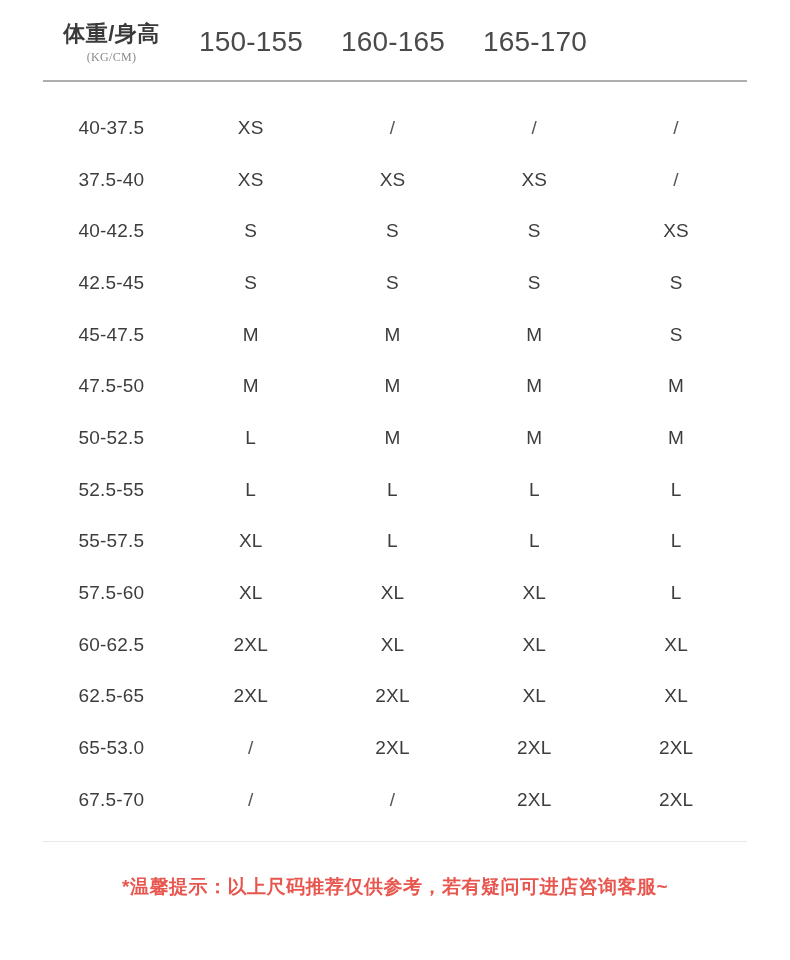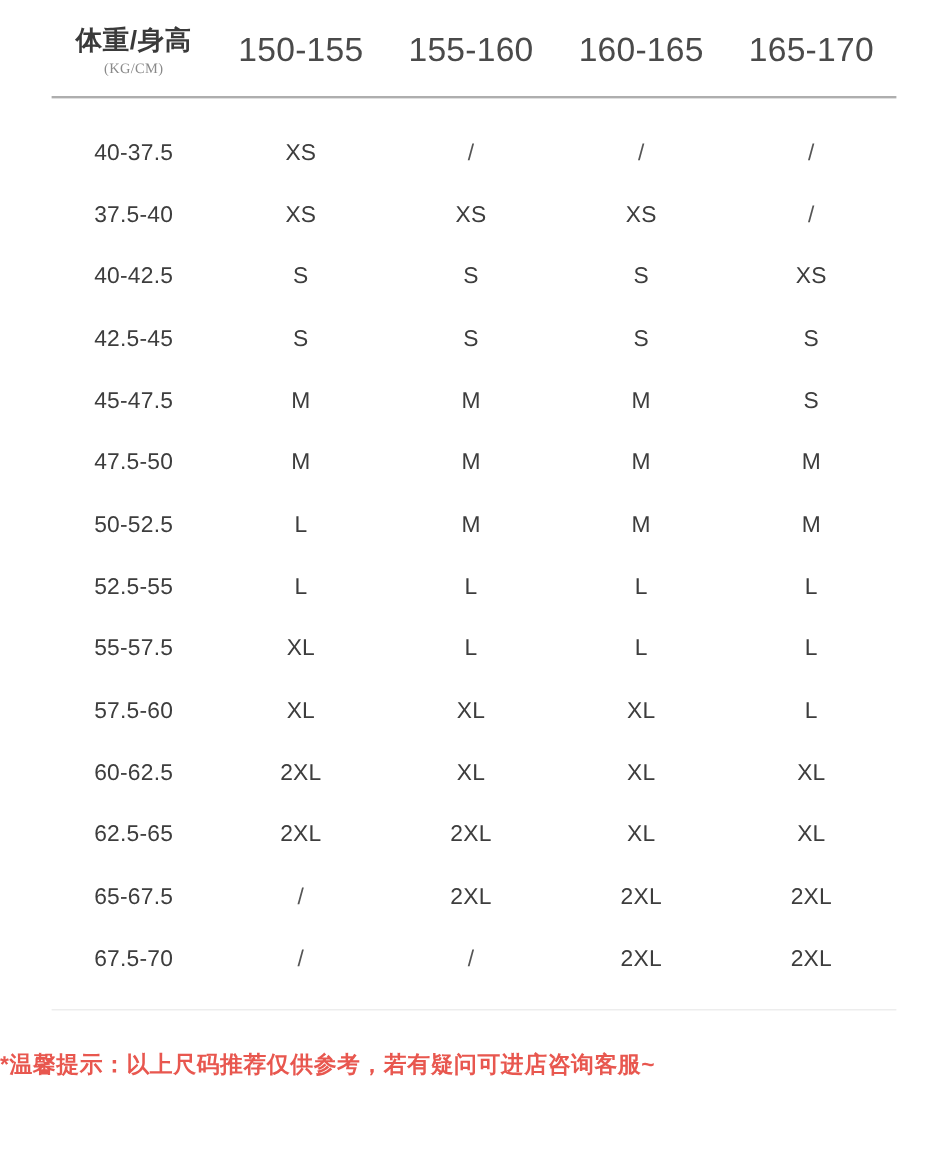--- a/index.html
+++ b/index.html
@@ -118,21 +118,21 @@
   }
 
   
   .body-top-gap  { height: 20px; }
   .body-bot-gap  { height: 15px; }
 
   
   .chart-footer {
     display: flex;
     align-items: center;
-    justify-content: flex-start;
+    justify-content: center;
     height: 90px;
   }
 
   .footer-note {
     font-size: 19px;
     color: #e8574f;
     font-weight: bold;
     letter-spacing: 0.5px;
     white-space: nowrap;
   }
@@ -144,23 +144,20 @@
 
   <div class="chart-header">
     <div class="header-cell col-label">
       <div class="header-title">体重/身高</div>
       <div class="header-unit">(KG/CM)</div>
     </div>
     <div class="header-cell col-data">
       <div class="header-range">150-155</div>
     </div>
     <div class="header-cell col-data">
-      <div class="header-range">155-160</div>
-    </div>
-    <div class="header-cell col-data">
       <div class="header-range">160-165</div>
     </div>
     <div class="header-cell col-data">
       <div class="header-range">165-170</div>
     </div>
   </div>
 
   <div class="divider-top"></div>
 
   <div class="body-top-gap"></div>
@@ -244,21 +241,21 @@
         <div class="cell col-data">XL</div>
       </div>
       <div class="chart-row">
         <div class="cell col-label">62.5-65</div>
         <div class="cell col-data">2XL</div>
         <div class="cell col-data">2XL</div>
         <div class="cell col-data">XL</div>
         <div class="cell col-data">XL</div>
       </div>
       <div class="chart-row">
-        <div class="cell col-label">65-67.5</div>
+        <div class="cell col-label">65-53.0</div>
         <div class="cell col-data is-empty">/</div>
         <div class="cell col-data">2XL</div>
         <div class="cell col-data">2XL</div>
         <div class="cell col-data">2XL</div>
       </div>
       <div class="chart-row">
         <div class="cell col-label">67.5-70</div>
         <div class="cell col-data is-empty">/</div>
         <div class="cell col-data is-empty">/</div>
         <div class="cell col-data">2XL</div>

